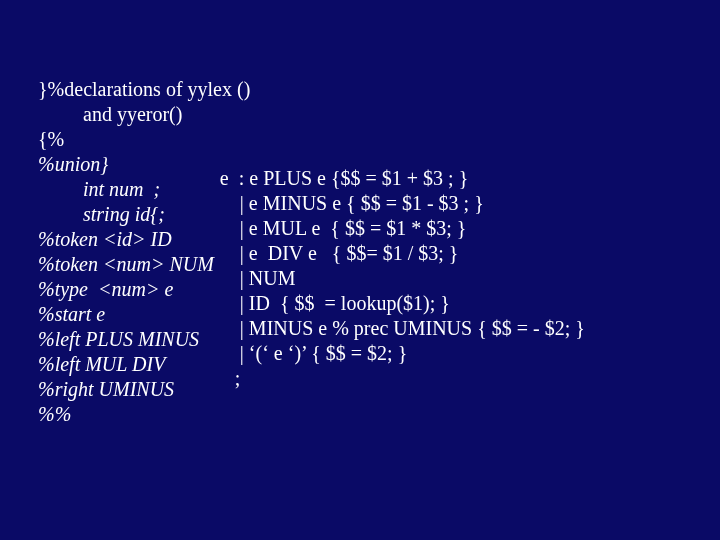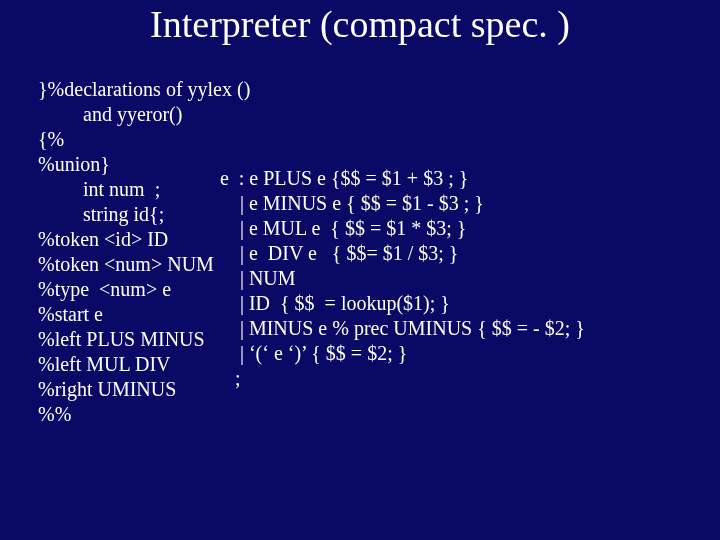--- a/index.html
+++ b/index.html
@@ -37,32 +37,32 @@
     line-height: 1.25;
     white-space: pre;
   }
   .col-wrap {
     display: flex;
     flex-direction: row;
     align-items: flex-start;
   }
   .col-left {
     flex: 0 0 auto;
+    font-style: italic;
   }
   .col-right {
     flex: 0 0 auto;
     padding-left: 6px;
     margin-top: 14px;
   }
 </style>
 </head>
 <body>
 
 <div class="slide">
-  <div class="title">Interpreter (compact spec. )</div>
 
   <div class="body">
 <span>}%declarations of yylex ()</span>
 <span>         and yyeror()</span>
 <span>{%</span>
 <div class="col-wrap"><div class="col-left"><span>%union}</span>
 <span>         int num  ;</span>
 <span>         string id{;</span>
 <span>%token &lt;id&gt; ID</span>
 <span>%token &lt;num&gt; NUM</span>

